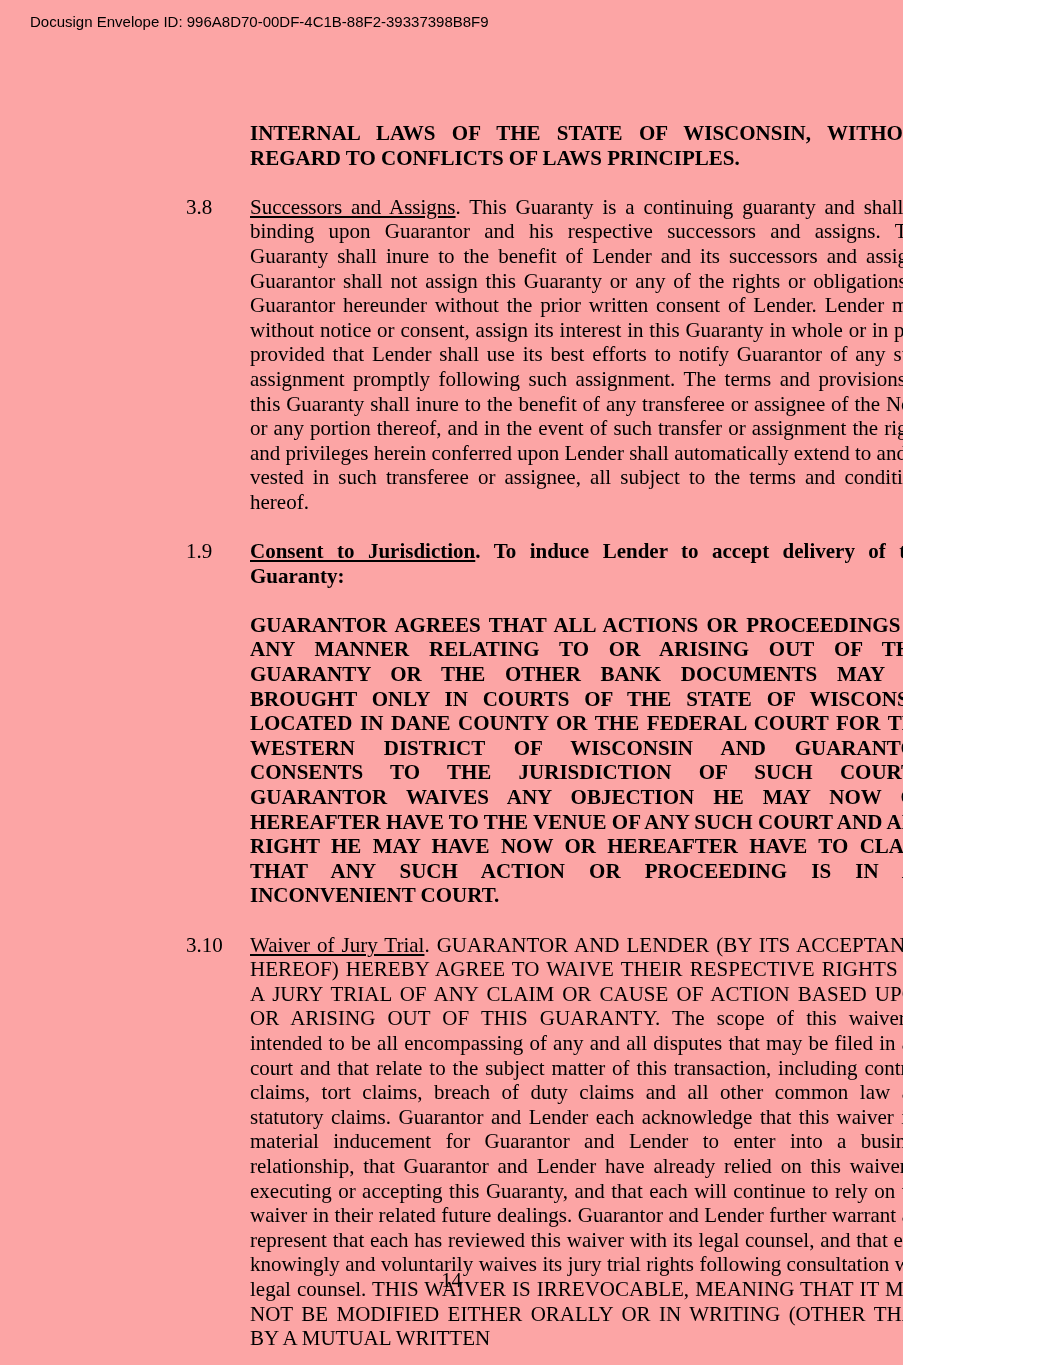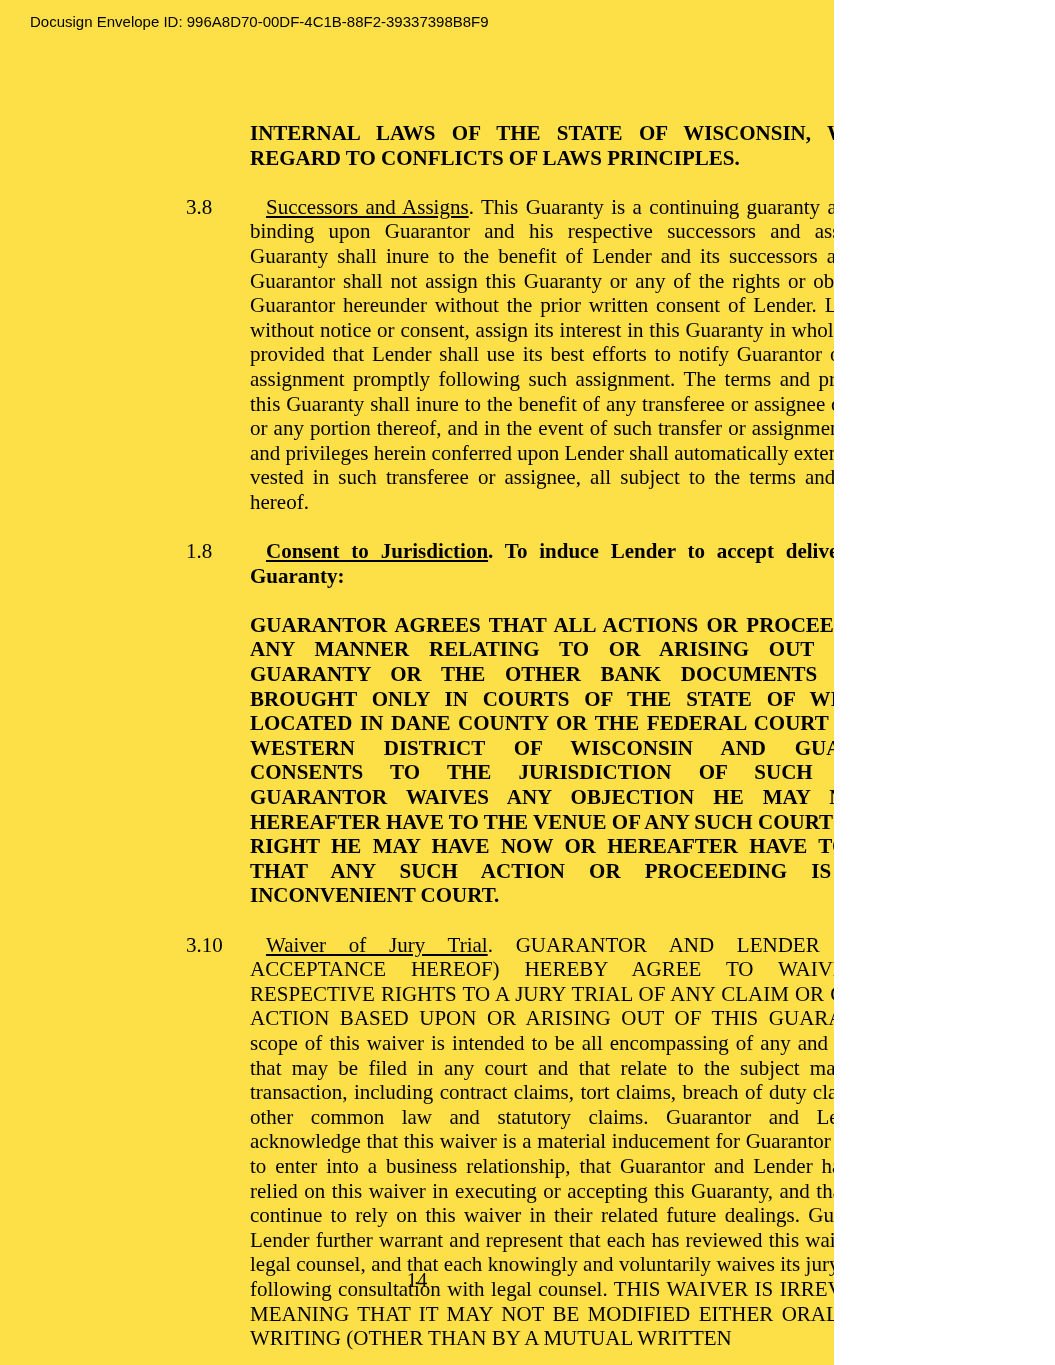--- a/index.html
+++ b/index.html
@@ -1,21 +1,21 @@
 <!DOCTYPE html>
 <html><head>
 <meta charset="utf-8">
 <style>
   * { box-sizing: border-box; }
   html, body { margin: 0; padding: 0; background: #ffffff; }
   .page {
     position: relative;
-    width: 834px;
+    width: 903px;
     height: 1365px;
-    background: #fde047;
+    background: #fca5a5;
     font-family: "Liberation Serif", "DejaVu Serif", serif;
     color: #000000;
     overflow: hidden;
   }
   .envelope-id {
     position: absolute;
     left: 30px;
     top: 13px;
     font-family: "Liberation Sans", "DejaVu Sans", sans-serif;
     font-size: 15px;
@@ -25,21 +25,21 @@
     position: absolute;
     left: 124px;
     top: 121px;
     width: 808px;
     font-size: 21px;
     line-height: 24.6px;
   }
   .para { margin: 0 0 24.6px 0; text-align: justify; }
   .indent { margin-left: 126px; }
   .bold { font-weight: bold; }
-  .u { text-decoration: underline; margin-left: 16px; }
+  .u { text-decoration: underline; }
   .section { position: relative; }
   .sec-num { position: absolute; left: 62px; top: 0; }
   .page-number {
     position: absolute;
     left: 0;
     top: 1269px;
     width: 100%;
     text-align: center;
     font-size: 20.5px;
   }
@@ -54,21 +54,21 @@
   <div class="content">
 
     <p class="para indent bold">INTERNAL LAWS OF THE STATE OF WISCONSIN, WITHOUT REGARD TO CONFLICTS OF LAWS PRINCIPLES.</p>
 
     <div class="section">
       <span class="sec-num">3.8</span>
       <p class="para indent"><span class="u">Successors and Assigns</span><span>. </span><span>This Guaranty is a continuing guaranty and shall be binding upon Guarantor and his respective successors and assigns. This Guaranty shall inure to the benefit of Lender and its successors and assigns. Guarantor shall not assign this Guaranty or any of the rights or obligations of Guarantor hereunder without the prior written consent of Lender. Lender may, without notice or consent, assign its interest in this Guaranty in whole or in part, provided that Lender shall use its best efforts to notify Guarantor of any such assignment promptly following such assignment. The terms and provisions of this Guaranty shall inure to the benefit of any transferee or assignee of the Note, or any portion thereof, and in the event of such transfer or assignment the rights and privileges herein conferred upon Lender shall automatically extend to and be vested in such transferee or assignee, all subject to the terms and conditions hereof.</span></p>
     </div>
 
     <div class="section">
-      <span class="sec-num">1.8</span>
+      <span class="sec-num">1.9</span>
       <p class="para indent bold"><span class="u">Consent to Jurisdiction</span><span>. </span><span>To induce Lender to accept delivery of this Guaranty:</span></p>
       <p class="para indent bold">GUARANTOR AGREES THAT ALL ACTIONS OR PROCEEDINGS IN ANY MANNER RELATING TO OR ARISING OUT OF THIS GUARANTY OR THE OTHER BANK DOCUMENTS MAY BE BROUGHT ONLY IN COURTS OF THE STATE OF WISCONSIN LOCATED IN DANE COUNTY OR THE FEDERAL COURT FOR THE WESTERN DISTRICT OF WISCONSIN AND GUARANTOR CONSENTS TO THE JURISDICTION OF SUCH COURTS. GUARANTOR WAIVES ANY OBJECTION HE MAY NOW OR HEREAFTER HAVE TO THE VENUE OF ANY SUCH COURT AND ANY RIGHT HE MAY HAVE NOW OR HEREAFTER HAVE TO CLAIM THAT ANY SUCH ACTION OR PROCEEDING IS IN AN INCONVENIENT COURT.</p>
     </div>
 
     <div class="section">
       <span class="sec-num">3.10</span>
       <p class="para indent"><span class="u">Waiver of Jury Trial</span><span>. </span><span>GUARANTOR AND LENDER (BY ITS ACCEPTANCE HEREOF) HEREBY AGREE TO WAIVE THEIR RESPECTIVE RIGHTS TO A JURY TRIAL OF ANY CLAIM OR CAUSE OF ACTION BASED UPON OR ARISING OUT OF THIS GUARANTY. The scope of this waiver is intended to be all encompassing of any and all disputes that may be filed in any court and that relate to the subject matter of this transaction, including contract claims, tort claims, breach of duty claims and all other common law and statutory claims. Guarantor and Lender each acknowledge that this waiver is a material inducement for Guarantor and Lender to enter into a business relationship, that Guarantor and Lender have already relied on this waiver in executing or accepting this Guaranty, and that each will continue to rely on this waiver in their related future dealings. Guarantor and Lender further warrant and represent that each has reviewed this waiver with its legal counsel, and that each knowingly and voluntarily waives its jury trial rights following consultation with legal counsel. THIS WAIVER IS IRREVOCABLE, MEANING THAT IT MAY NOT BE MODIFIED EITHER ORALLY OR IN WRITING (OTHER THAN BY A MUTUAL WRITTEN</span></p>
     </div>
 
   </div>

